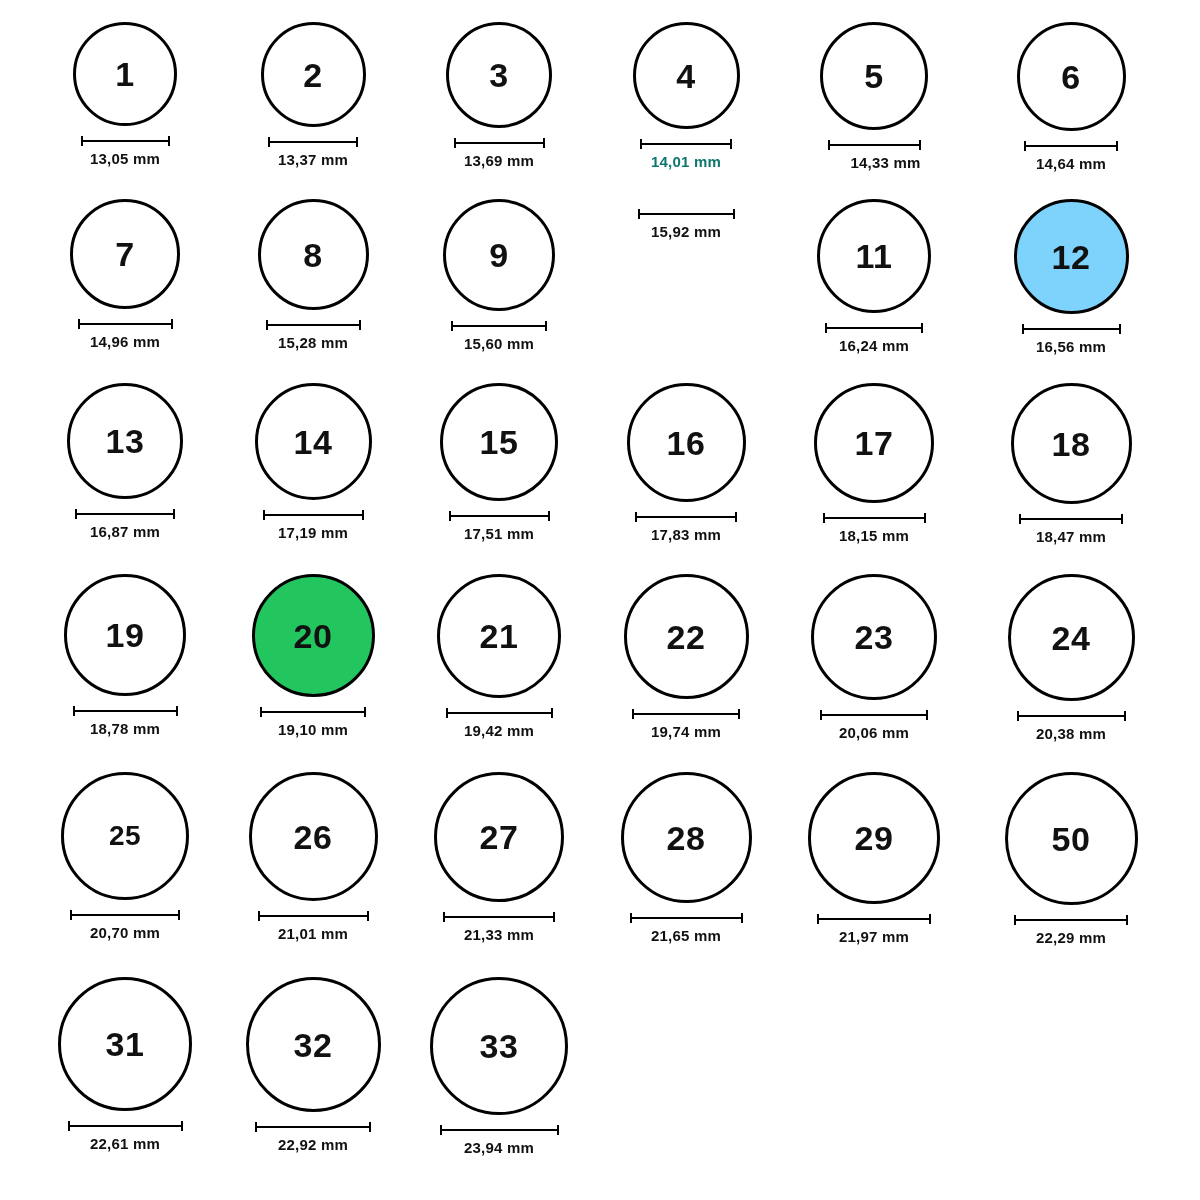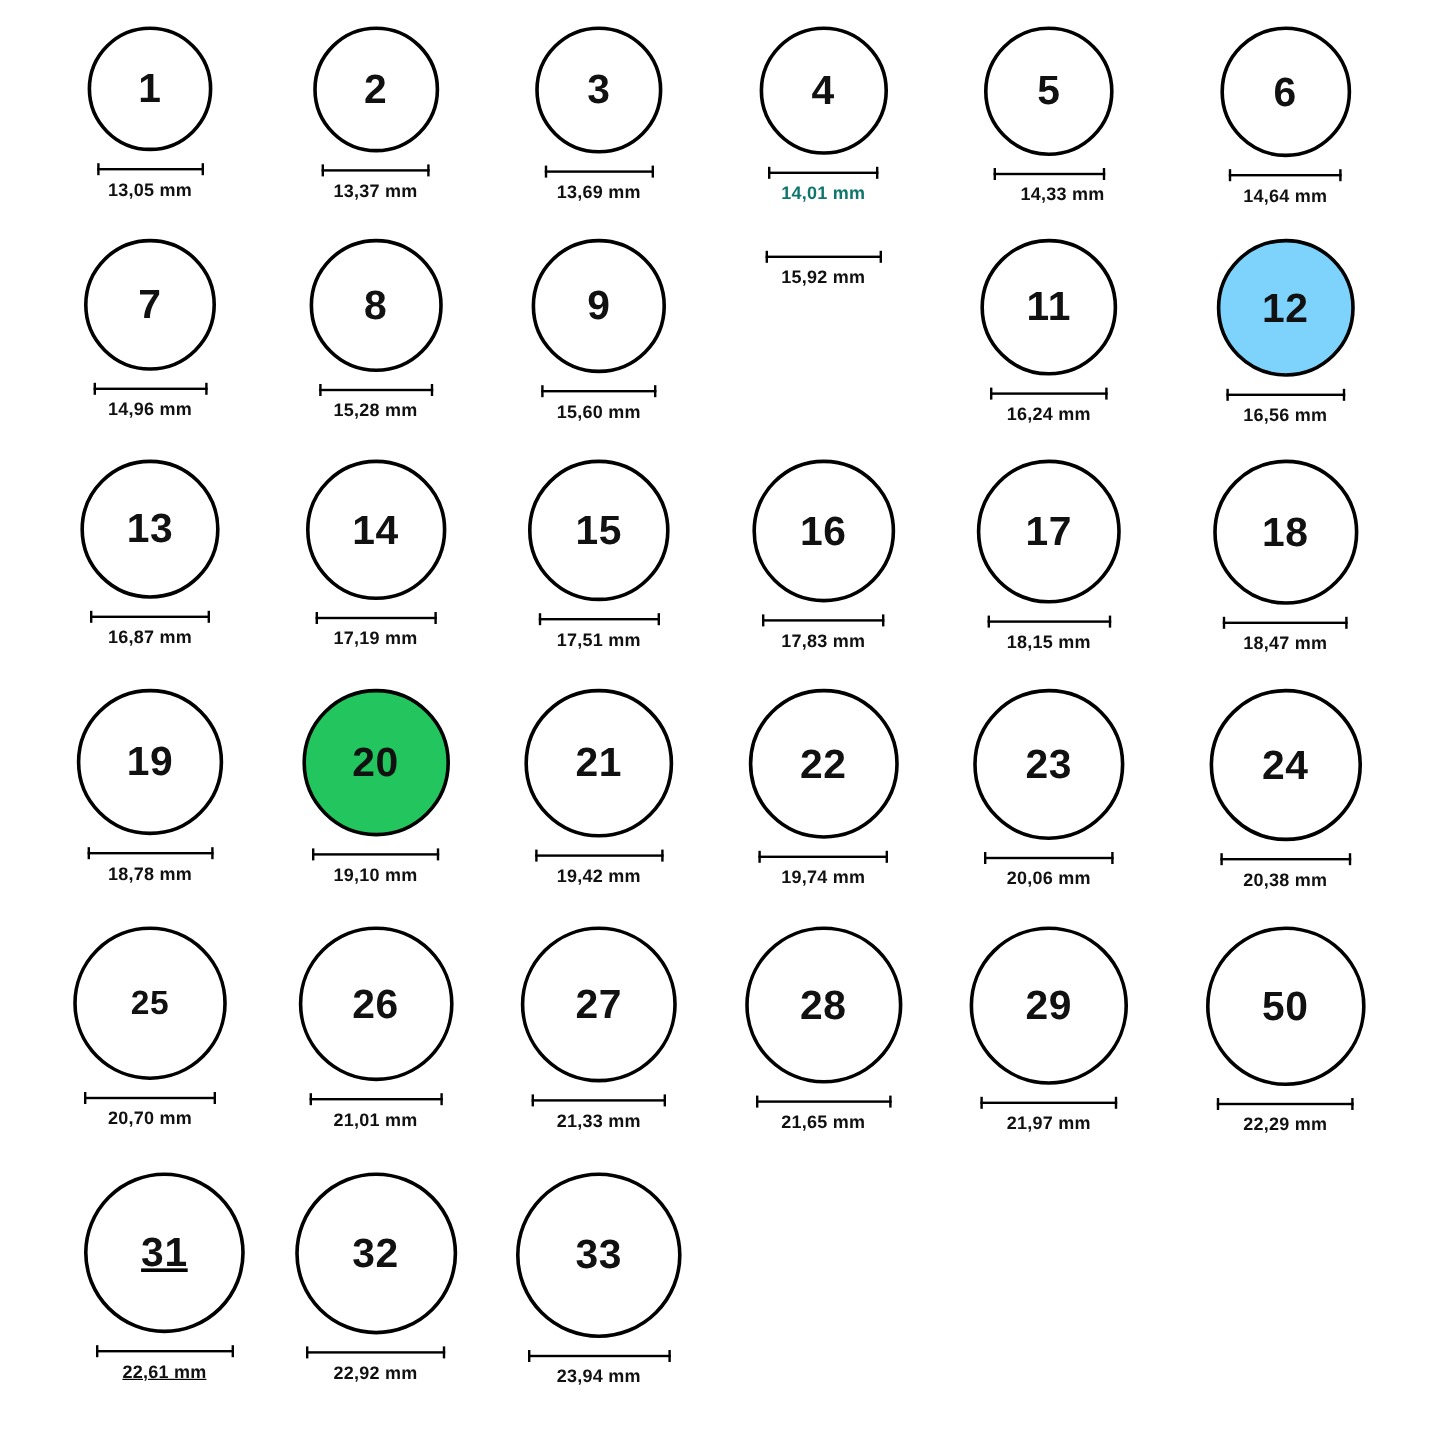--- a/index.html
+++ b/index.html
@@ -465,21 +465,21 @@
       </div>
       <div class="measure-wrap" style="margin-top: 10px;">
         <div class="measure-bar" style="width: 114px;">
           <div class="line" style="background: rgb(0, 0, 0);"></div>
           <div class="cap left" style="background: rgb(0, 0, 0);"></div>
           <div class="cap right" style="background: rgb(0, 0, 0);"></div>
         </div>
         <div class="measure-label" style="color: rgb(17, 17, 17);">22,29 mm</div>
       </div>
     </div>
-    <div class="size-cell" style="left: 57px; top: 977px; width: 160px; text-decoration: underline;">
+    <div class="size-cell" style="left: 45px; top: 977px; width: 160px;">
       <div class="ring-circle" style="width: 134px; height: 134px; border-color: rgb(0, 0, 0); background: rgb(255, 255, 255);">
         <span class="ring-number" style="font-size: 34px; color: rgb(17, 17, 17);">31</span>
       </div>
       <div class="measure-wrap" style="margin-top: 10px;">
         <div class="measure-bar" style="width: 115px;">
           <div class="line" style="background: rgb(0, 0, 0);"></div>
           <div class="cap left" style="background: rgb(0, 0, 0);"></div>
           <div class="cap right" style="background: rgb(0, 0, 0);"></div>
         </div>
         <div class="measure-label" style="color: rgb(17, 17, 17);">22,61 mm</div>

